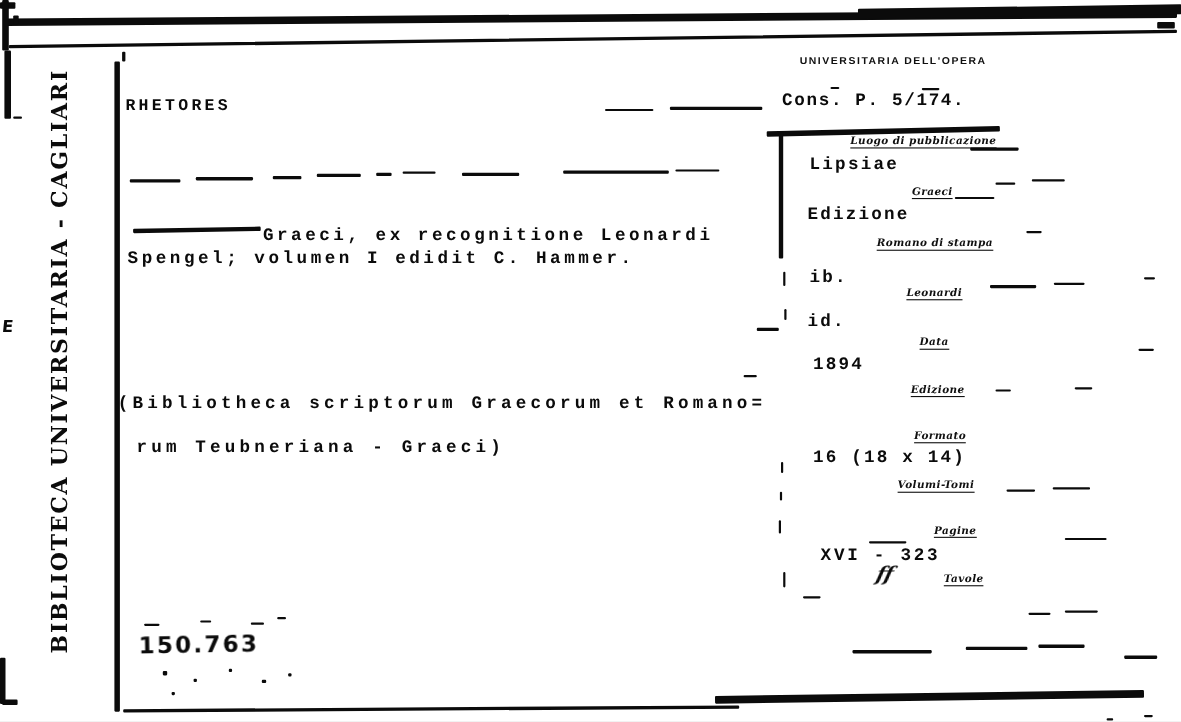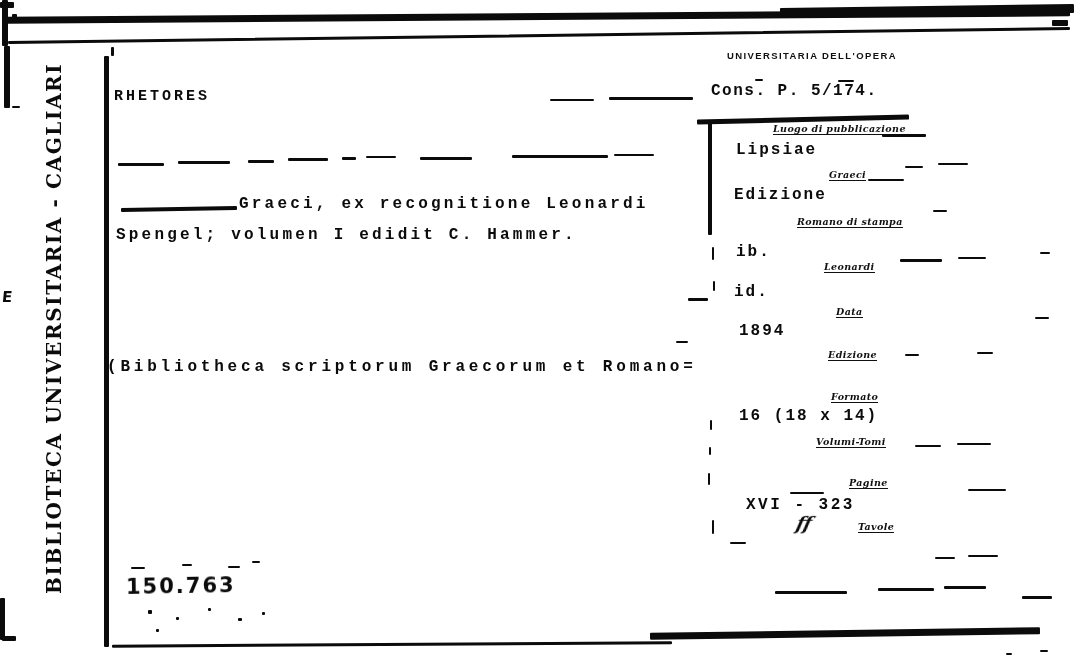--- a/index.html
+++ b/index.html
@@ -55,24 +55,25 @@
   <i class="mark" style="left:178px;top:161px;width:52px;height:3px;"></i>
   <i class="mark" style="left:248px;top:160px;width:26px;height:3px;"></i>
   <i class="mark" style="left:288px;top:158px;width:40px;height:3px;"></i>
   <i class="mark" style="left:342px;top:157px;width:14px;height:3px;"></i>
   <i class="mark" style="left:366px;top:156px;width:30px;height:2px;"></i>
   <i class="mark" style="left:420px;top:157px;width:52px;height:3px;"></i>
   <i class="mark" style="left:512px;top:155px;width:96px;height:3px;"></i>
   <i class="mark" style="left:614px;top:154px;width:40px;height:2px;"></i>
 
   <i class="mark" style="left:121px;top:207px;width:116px;height:4px;transform:rotate(-1deg);"></i>
-  <span class="typed" style="left:239px;top:195px;letter-spacing:3.2px;">Graeci, ex recognitione Leonardi</span>
+  <span class="typed" style="left:239px;top:205px;letter-spacing:3.2px;">Graeci, ex recognitione Leonardi</span>
   <span class="typed" style="left:116px;top:226px;letter-spacing:3.2px;text-align:right;">Spengel; volumen I edidit C. Hammer.</span>
 
   <span class="typed" style="left:107px;top:358px;letter-spacing:3.8px;">(Bibliotheca scriptorum Graecorum et Romano=</span>
+  <span class="typed" style="left:124px;top:398px;letter-spacing:3.8px;">rum Teubneriana - Graeci)</span>
 
   <i class="mark" style="left:131px;top:567px;width:14px;height:2px;"></i>
   <i class="mark" style="left:182px;top:564px;width:10px;height:2px;"></i>
   <i class="mark" style="left:228px;top:566px;width:12px;height:2px;"></i>
   <i class="mark" style="left:252px;top:561px;width:8px;height:2px;"></i>
   <span class="hand" style="left:126px;top:574px;font-size:21px;letter-spacing:2px;transform:rotate(-1deg);filter:blur(0.3px);">150.763</span>
   <i class="mark" style="left:148px;top:610px;width:4px;height:4px;"></i>
   <i class="mark" style="left:176px;top:617px;width:3px;height:3px;"></i>
   <i class="mark" style="left:208px;top:608px;width:3px;height:3px;"></i>
   <i class="mark" style="left:238px;top:618px;width:4px;height:3px;"></i>

